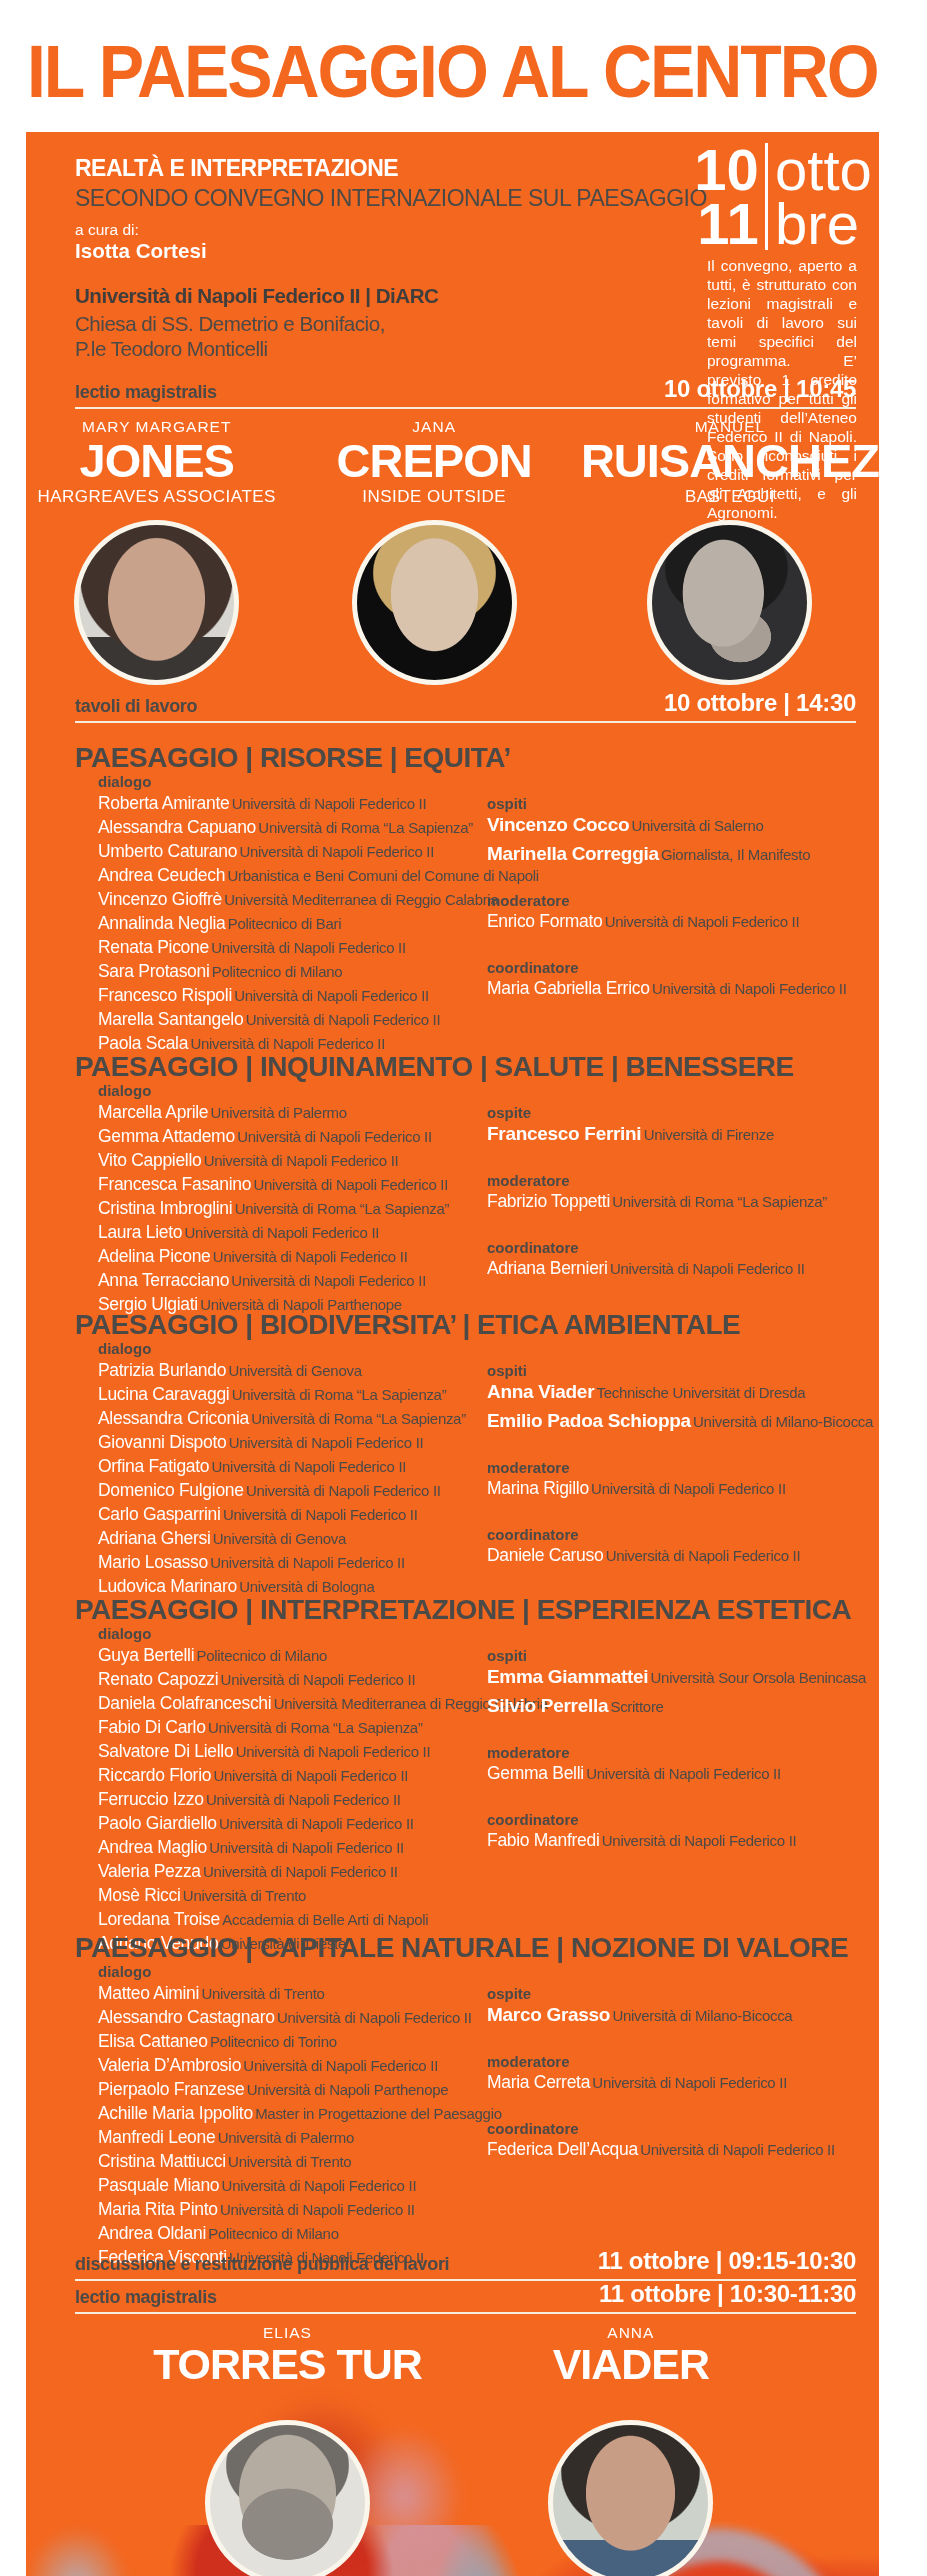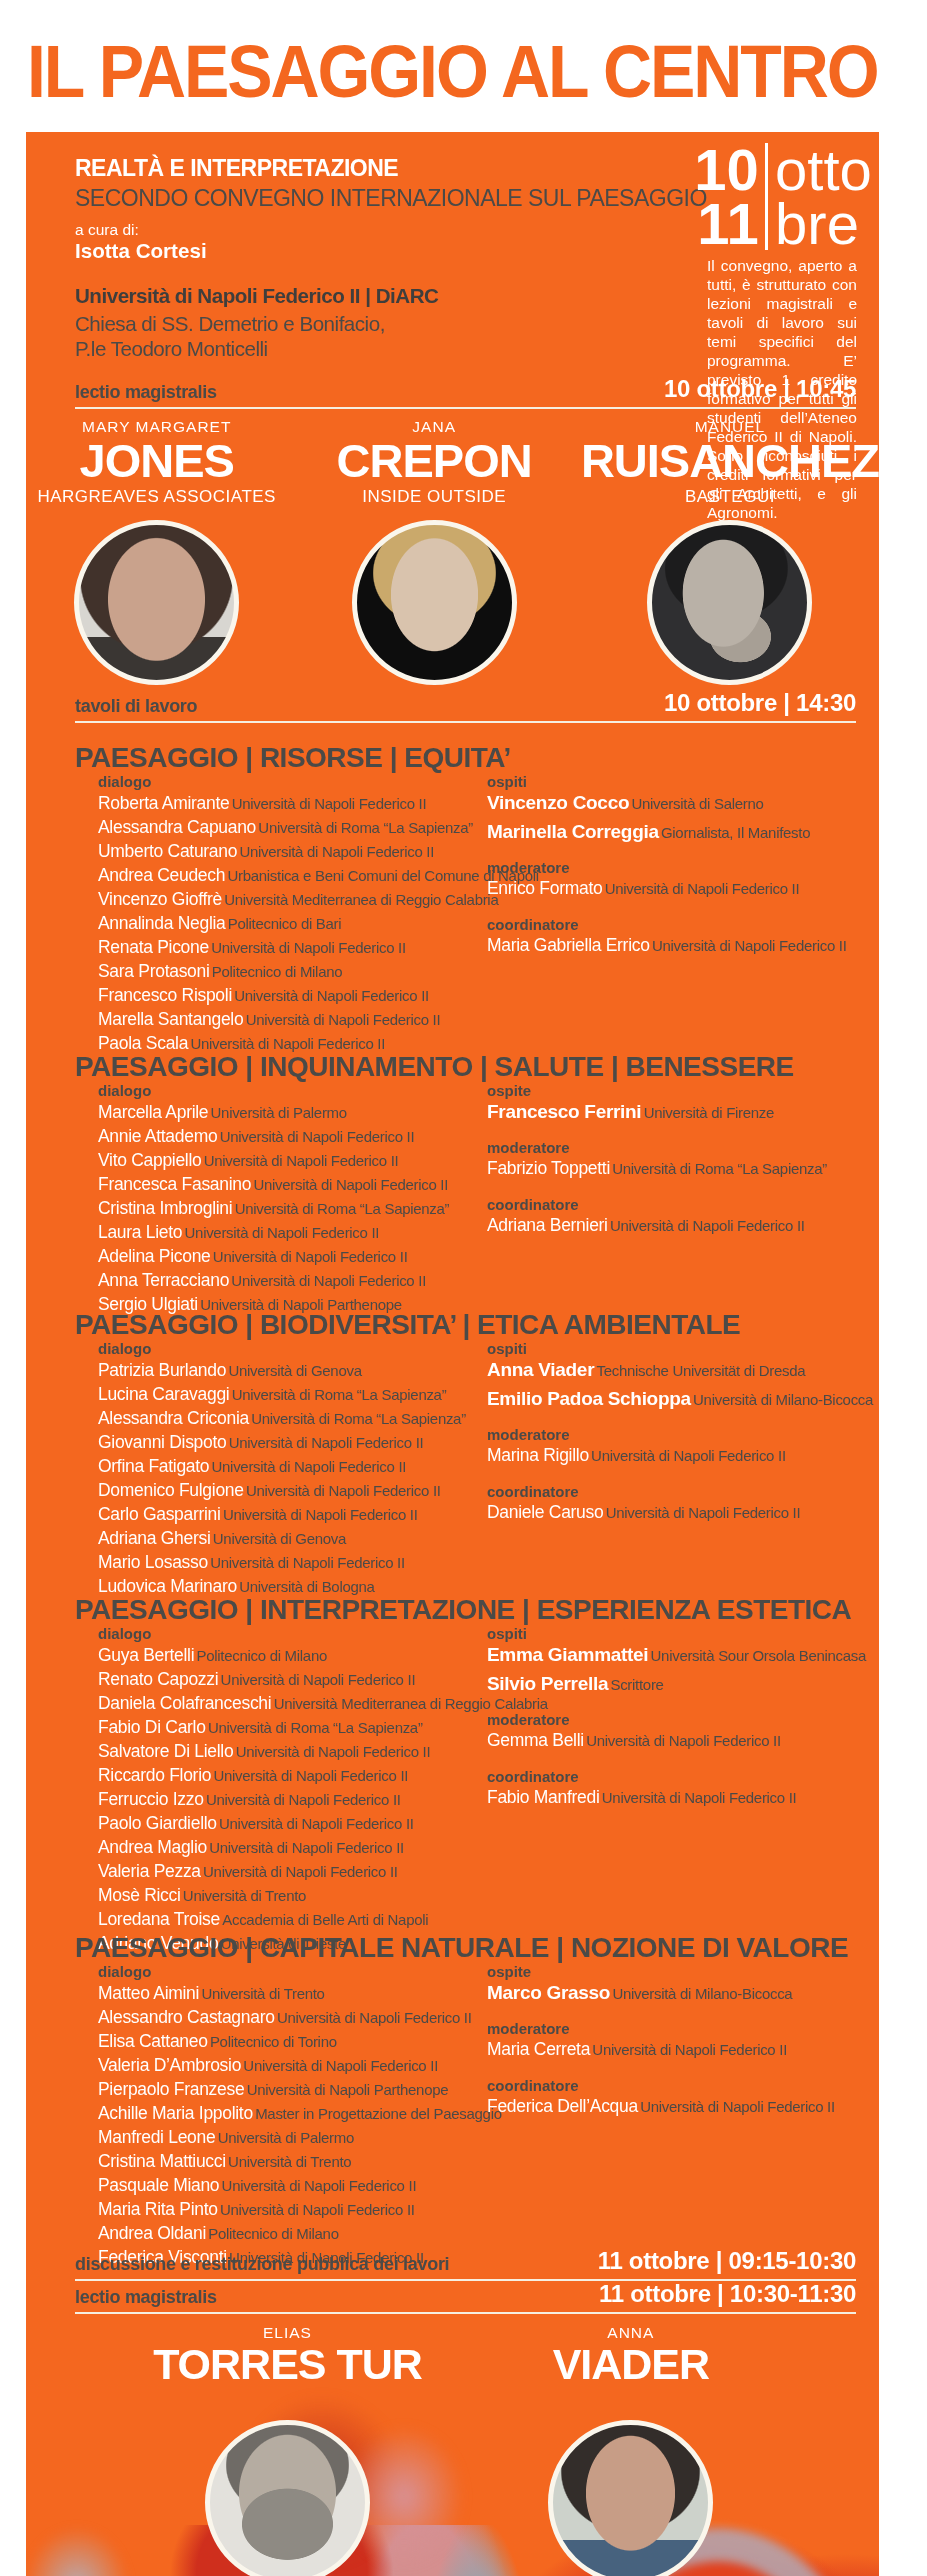--- a/index.html
+++ b/index.html
@@ -82,21 +82,21 @@
   
   .session{left:49px;width:804px;z-index:2;}
   .sec-title{margin:0;font-size:28px;font-weight:700;color:#4b4a47;letter-spacing:-0.5px;white-space:nowrap;}
   .col-left{position:absolute;left:0;top:31px;width:804px;margin-left:23px;}
   .col-right{position:absolute;left:412px;top:31px;width:392px;}
   .lbl{font-size:15px;font-weight:700;color:#4b4a47;}
   .namelist{margin-top:3.1px;}
   .nrow{line-height:20px;white-space:nowrap;}
   .nm{font-size:17.5px;color:#ffffff;letter-spacing:-0.3px;}
   .org{font-size:15px;color:#4b4a47;letter-spacing:-0.3px;}
-  .rgroup{margin-bottom:11.3px;}
+  .rgroup{margin-bottom:11.3px;margin-top:22px;}
   .grow{line-height:25px;white-space:nowrap;}
   .rgroup.boldnames .nm{font-weight:700;font-size:19px;}
   
   #artwork{left:0;top:2393px;width:853px;height:392px;z-index:1;
     background:
       radial-gradient(155px 134px at 30% 12%,#cf2f1d 0 55%,transparent 72%),
       radial-gradient(103px 392px at 53% 60%,#9fa0a8 0 45%,transparent 62%),
       radial-gradient(134px 361px at 47% 50%,#d58f8f 0 55%,transparent 72%),
       radial-gradient(216px 268px at 10% 58%,#b9a9ad 0 45%,transparent 62%),
       radial-gradient(268px 216px at 78% 42%,#e2411d 0 60%,transparent 78%),
@@ -236,21 +236,21 @@
           <div class="grow"><span class="nm">Maria Gabriella Errico</span> <span class="org">Università di Napoli Federico II</span></div>
         </div>
       </div>
     </section>
     <section class="session" style="top: 919px;">
       <h2 class="sec-title">PAESAGGIO | INQUINAMENTO | SALUTE | BENESSERE</h2>
       <div class="col-left">
         <div class="lbl">dialogo</div>
         <div class="namelist">
           <div class="nrow"><span class="nm">Marcella Aprile</span> <span class="org">Università di Palermo</span></div>
-          <div class="nrow"><span class="nm">Annie Attademo</span> <span class="org">Università di Napoli Federico II</span></div>
+          <div class="nrow"><span class="nm">Gemma Attademo</span> <span class="org">Università di Napoli Federico II</span></div>
           <div class="nrow"><span class="nm">Vito Cappiello</span> <span class="org">Università di Napoli Federico II</span></div>
           <div class="nrow"><span class="nm">Francesca Fasanino</span> <span class="org">Università di Napoli Federico II</span></div>
           <div class="nrow"><span class="nm">Cristina Imbroglini</span> <span class="org">Università di Roma “La Sapienza”</span></div>
           <div class="nrow"><span class="nm">Laura Lieto</span> <span class="org">Università di Napoli Federico II</span></div>
           <div class="nrow"><span class="nm">Adelina Picone</span> <span class="org">Università di Napoli Federico II</span></div>
           <div class="nrow"><span class="nm">Anna Terracciano</span> <span class="org">Università di Napoli Federico II</span></div>
           <div class="nrow"><span class="nm">Sergio Ulgiati</span> <span class="org">Università di Napoli Parthenope</span></div>
         </div>
       </div>
       <div class="col-right">

